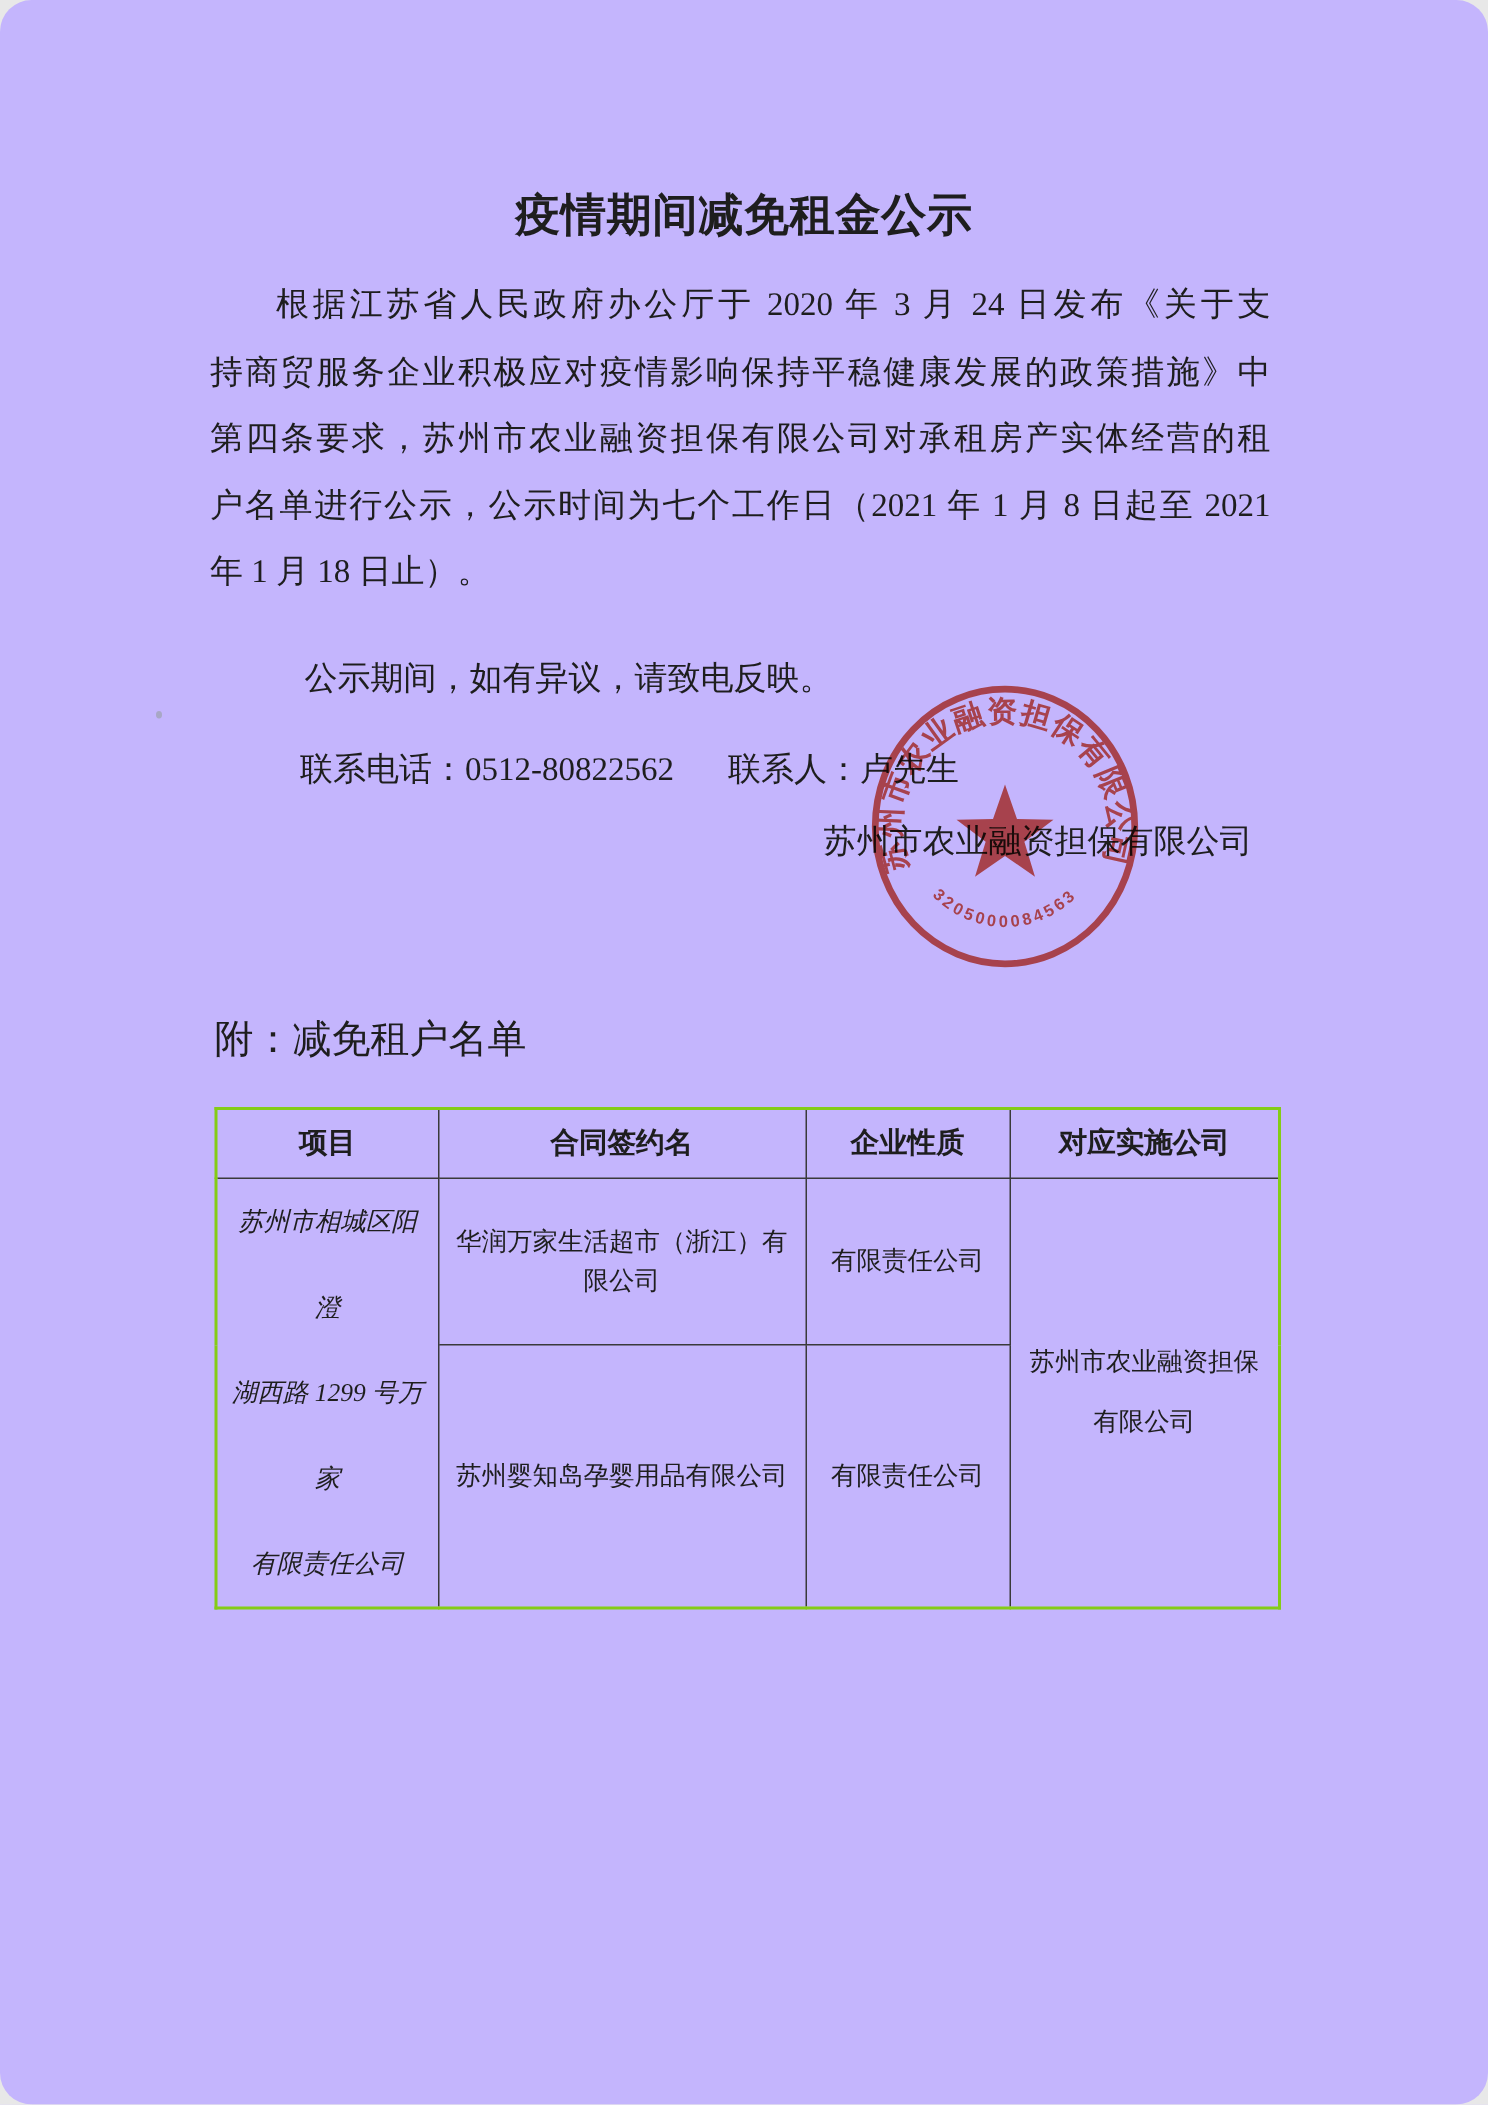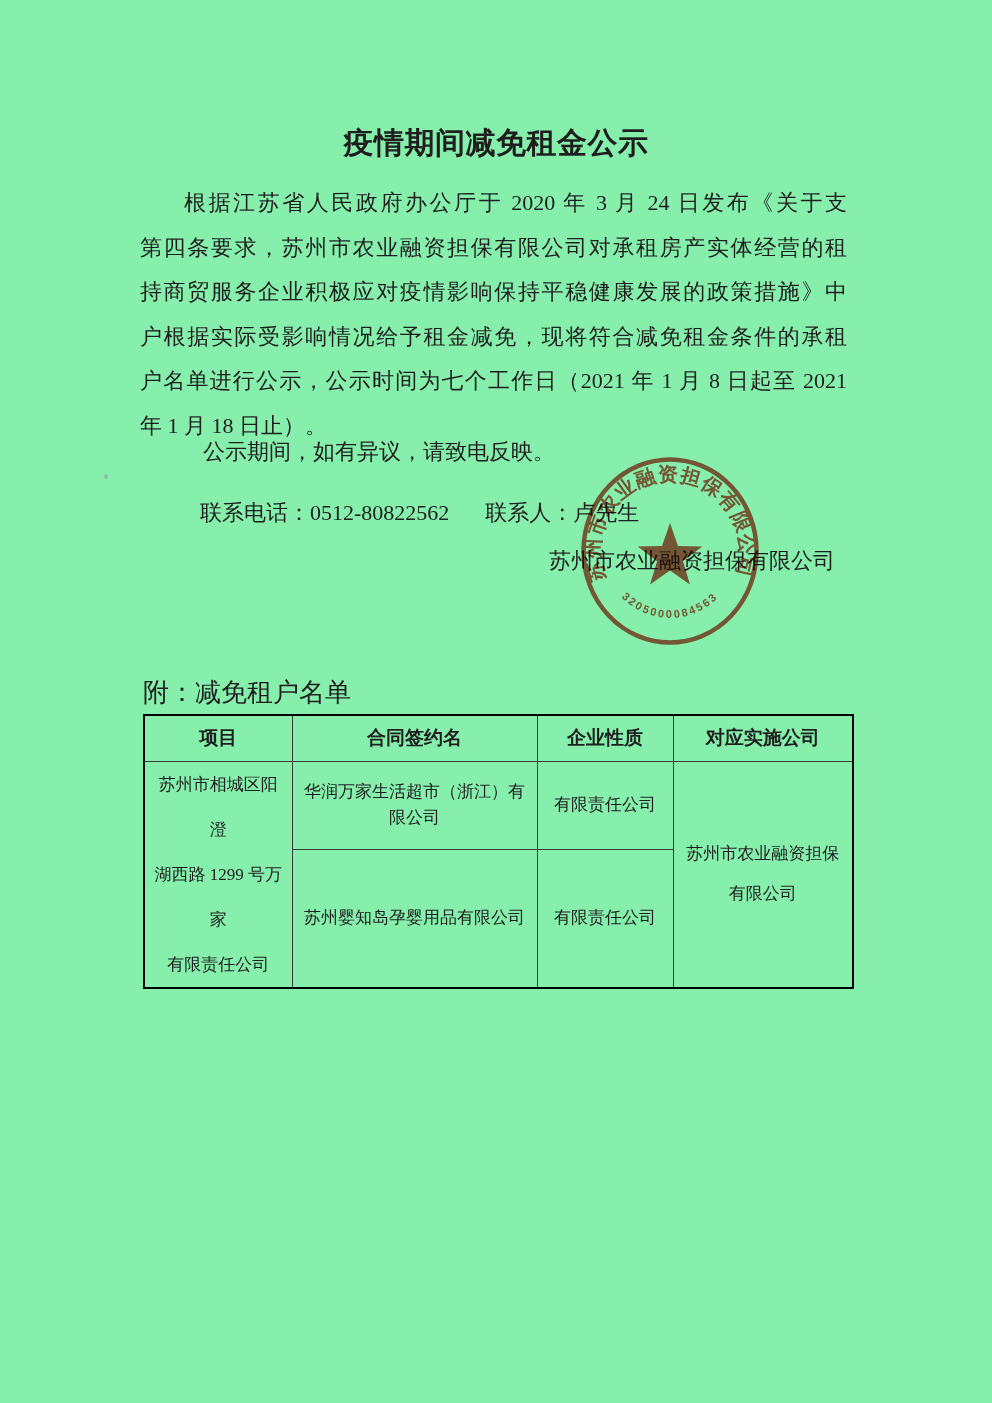--- a/index.html
+++ b/index.html
@@ -1,20 +1,21 @@
 <!DOCTYPE html>
 <html style="--stamp-color: #d4402e;"><head>
 <meta charset="utf-8">
 <style>
   html,body { margin:0; padding:0; background:#e8e8e8; }
   .page {
     position:relative; width:992px; height:1403px; margin:0 auto;
-    background:#86efac; overflow:hidden;
+    background:#c4b5fd; overflow:hidden;
     font-family:"Liberation Serif","DejaVu Serif",serif;
     color:#1e1e1e;
+    border-radius:21px;
   }
   .doc-title {
     position:absolute; top:123px; left:0; width:100%;
     text-align:center; font-size:30px; font-weight:700; letter-spacing:0.5px;
   }
   .para {
     position:absolute; left:140px; top:181px; width:707px;
     font-size:22px; line-height:44.5px;
   }
   .para-line { text-align:justify; text-align-last:justify; height:44.5px; overflow:hidden; }
@@ -36,50 +37,49 @@
   .stamp text { font-family:"Liberation Sans","DejaVu Sans",sans-serif; }
   .ring-text   { font-size:20px; font-weight:700; letter-spacing:1px; }
   .serial-text { font-size:11px; font-weight:600; letter-spacing:2.2px; }
 
   .scan-dot {
     position:absolute; left:104px; top:474px; width:4px; height:5px;
     background:#9aa0a8; border-radius:50%; opacity:.65;
   }
 
   .tenant-table {
-    position:absolute; left:143px; top:714px; width:709px;
+    position:absolute; left:143px; top:738px; width:709px;
     border-collapse:collapse; table-layout:fixed;
-    border:2px solid #000000;
+    border:2px solid #84cc16;
   }
   .tenant-table th, .tenant-table td {
     border:1px solid #3a3a3a; text-align:center; vertical-align:middle;
     padding:0 6px; overflow:hidden;
   }
   .tenant-table thead tr { height:46px; }
   .tenant-table th { font-size:19px; font-weight:700; }
   .tenant-table td { font-size:17px; font-weight:400; }
   tr.data-row-1 { height:53px; }
   tr.data-row-2 { height:83px; }
-  .cell-project { line-height:45px; padding:0 4px; }
+  .cell-project { line-height:57px; padding:0 4px;font-style:italic; }
   .cell-contract { line-height:26px; padding:0 10px; }
   .cell-type { line-height:24px; }
   .cell-impl { line-height:40px; padding:0 12px; }
 </style>
 </head>
 <body>
 
 <div class="page">
 
   <div class="doc-title">疫情期间减免租金公示</div>
 
   <div class="para">
     <div class="para-line first">根据江苏省人民政府办公厅于 2020 年 3 月 24 日发布《关于支</div>
+    <div class="para-line">持商贸服务企业积极应对疫情影响保持平稳健康发展的政策措施》中</div>
     <div class="para-line">第四条要求，苏州市农业融资担保有限公司对承租房产实体经营的租</div>
-    <div class="para-line">持商贸服务企业积极应对疫情影响保持平稳健康发展的政策措施》中</div>
-    <div class="para-line">户根据实际受影响情况给予租金减免，现将符合减免租金条件的承租</div>
     <div class="para-line">户名单进行公示，公示时间为七个工作日（2021 年 1 月 8 日起至 2021</div>
     <div class="para-line last">年 1 月 18 日止）。</div>
   </div>
 
   <div class="notice-line">公示期间，如有异议，请致电反映。</div>
 
   <div class="contact-line">
     <span>联系电话：0512-80822562</span><span class="contact-gap"></span><span>联系人：卢先生</span>
   </div>
 

